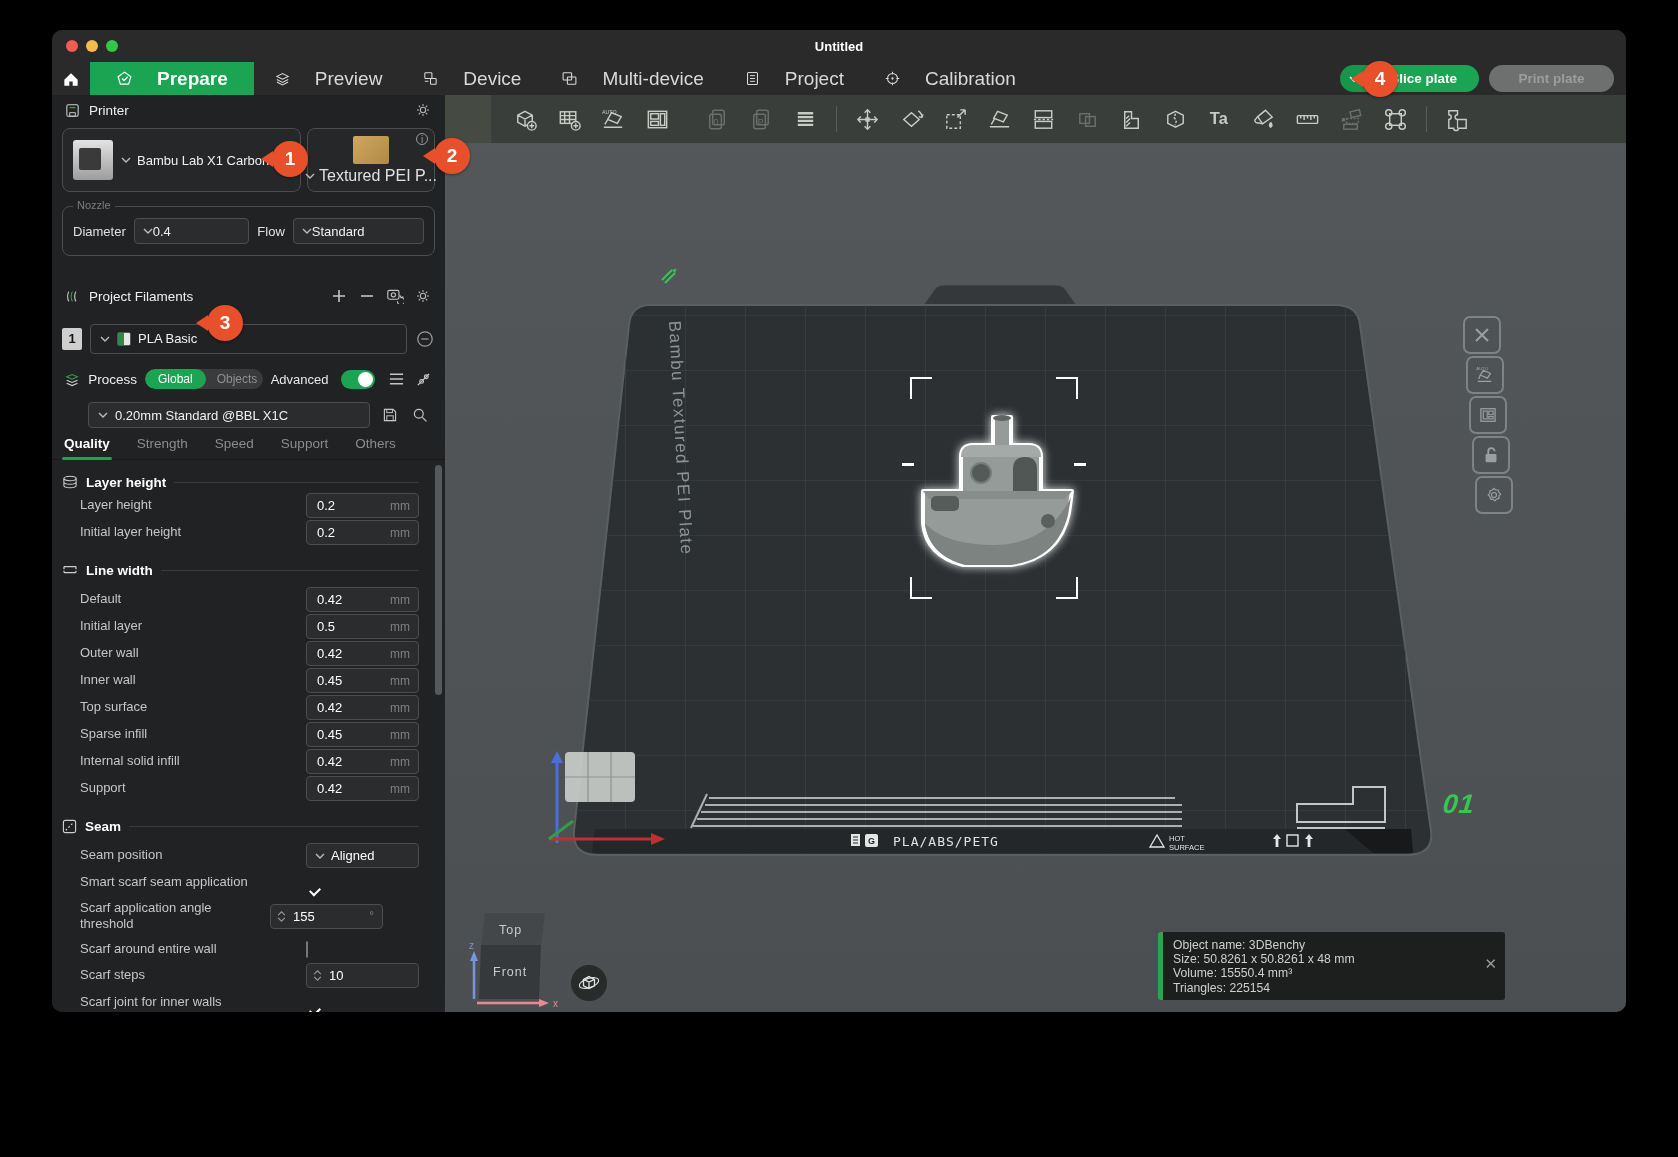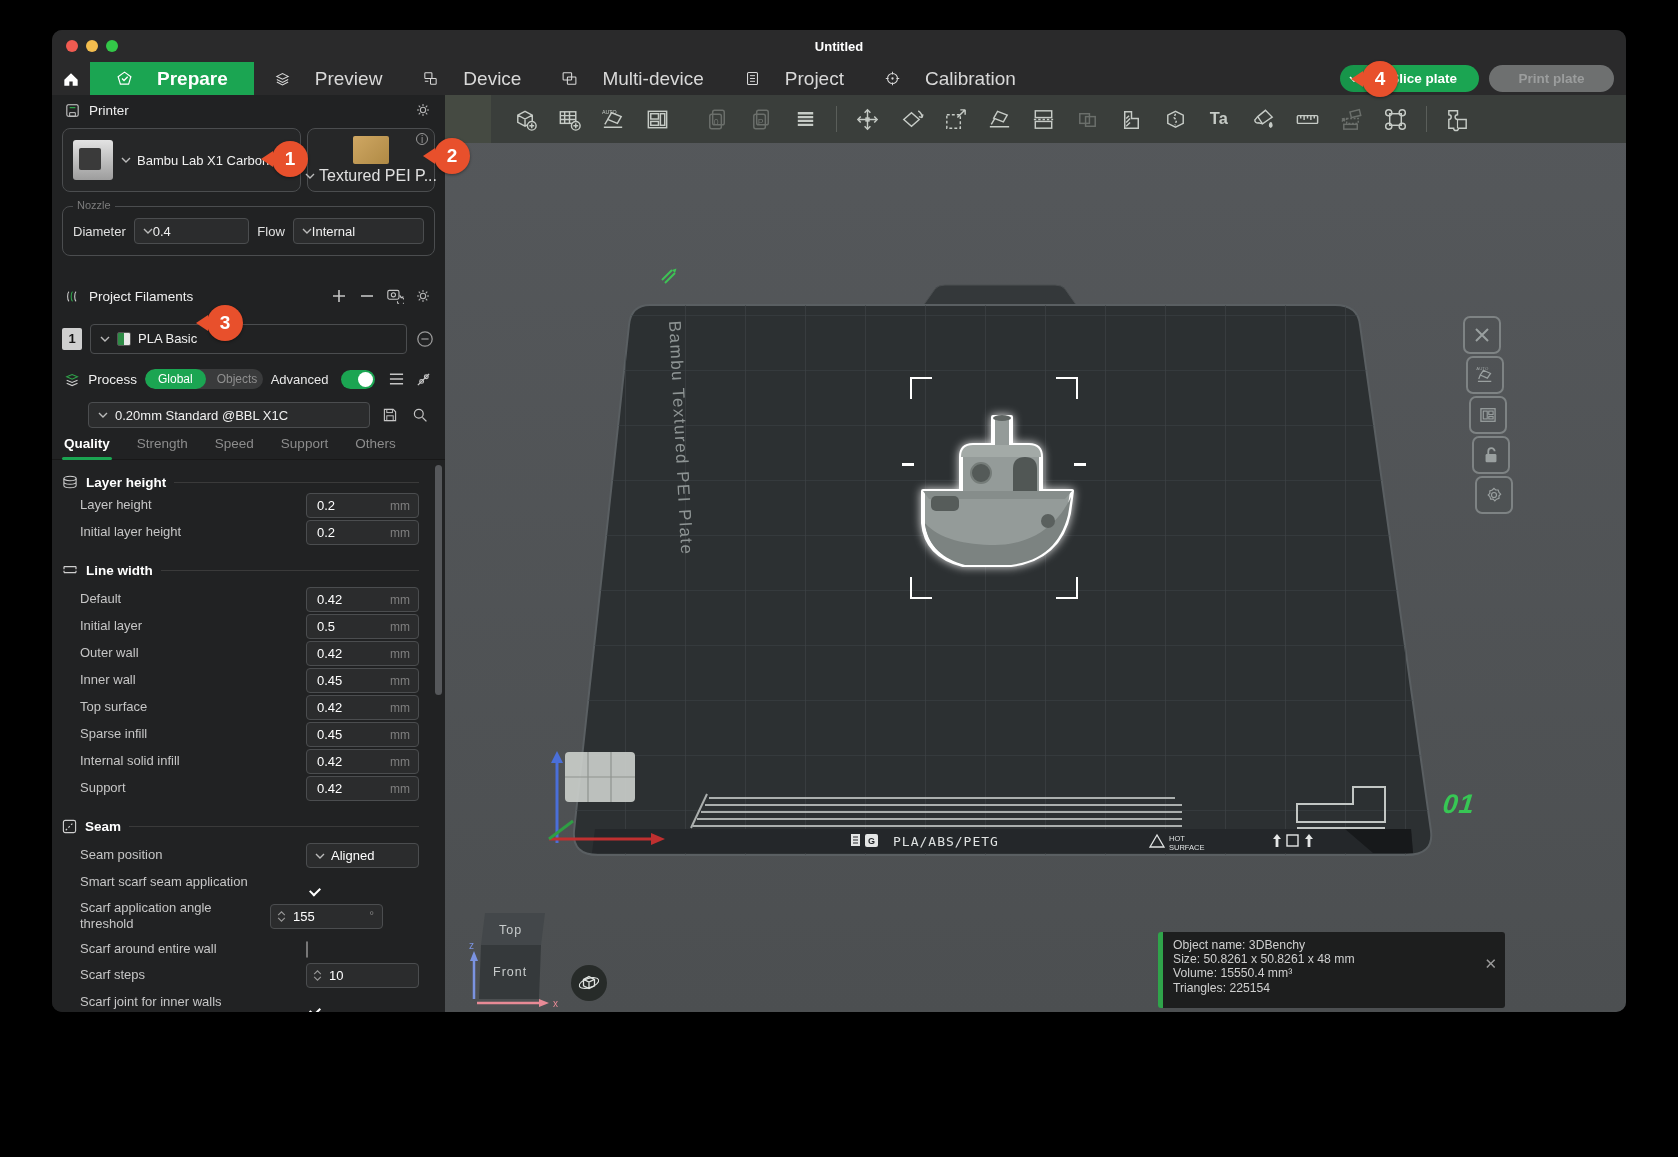--- a/index.html
+++ b/index.html
@@ -110,21 +110,21 @@
   .tick{position:absolute;background:#fff;width:12px;height:2.5px}
   .benchy{position:absolute;left:470px;top:300px;z-index:3;filter:drop-shadow(0 0 5px rgba(255,255,255,.85))}
   
   .plate-actions{position:absolute;left:1018px;top:221px;display:flex;flex-direction:column;gap:2px;z-index:6}
   .pa-btn{width:38px;height:38px;border:2px solid #7e8384;border-radius:7px;background:rgba(72,76,77,.25);display:flex;align-items:center;justify-content:center}
   .pa-btn svg{stroke:#9aa0a0;fill:none;stroke-width:2}
   
   .navcube{position:absolute;left:24px;top:812px;z-index:6}
   .orbit{position:absolute;left:126px;top:870px;width:36px;height:36px;border-radius:50%;background:#272b29;display:flex;align-items:center;justify-content:center;z-index:6}
   
-  .objinfo{position:absolute;left:713px;top:837px;width:347px;height:76px;background:#1d1e1e;border-left:5px solid #2fa44a;border-radius:3px;padding:6px 26px 14px 10px;color:#cfcfcf;font-size:12.2px;line-height:14.2px;z-index:6}
+  .objinfo{position:absolute;left:713px;top:837px;width:347px;height:68px;background:#1d1e1e;border-left:5px solid #2fa44a;border-radius:3px;padding:6px 26px 14px 10px;color:#cfcfcf;font-size:12.2px;line-height:14.2px;z-index:6}
   .objinfo .close{position:absolute;right:8px;top:24px;color:#9a9a9a;font-size:15px;line-height:1}
   .plate-num{position:absolute;left:998px;top:694px;color:#37c654;font-size:27px;font-weight:bold;font-style:italic;letter-spacing:1px;transform:skewX(-6deg);z-index:4}
   .pencil{position:absolute;left:212px;top:168px;z-index:4}
 </style>
 </head>
 <body>
 
 <div class="window">
 
   <div class="titlebar">
@@ -253,21 +253,21 @@
           <svg width="10" height="6" viewBox="0 0 10 6">
               <path d="M1 1 L5 5 L9 1" stroke="#bbb" fill="none" stroke-width="1.4"></path>
             </svg>
           <span>0.4</span>
         </div>
         <span class="field-lbl">Flow</span>
         <div class="inbox w134">
           <svg width="10" height="6" viewBox="0 0 10 6">
               <path d="M1 1 L5 5 L9 1" stroke="#bbb" fill="none" stroke-width="1.4"></path>
             </svg>
-          <span>Internal</span>
+          <span>Standard</span>
         </div>
       </div>
 
       <div class="sec-head" style="margin-top:10px">
         <svg width="17" height="17" viewBox="0 0 24 24">
             <path d="M7 5 C4.5 7 4.5 17 7 19" stroke="#cfcfcf" fill="none" stroke-width="1.5"></path>
             <path d="M12 5 C9.5 7 9.5 17 12 19" stroke="#2fa44a" fill="none" stroke-width="1.5"></path>
             <path d="M17 5 C14.5 7 14.5 17 17 19" stroke="#cfcfcf" fill="none" stroke-width="1.5"></path>
           </svg>
         <span>Project Filaments</span>

